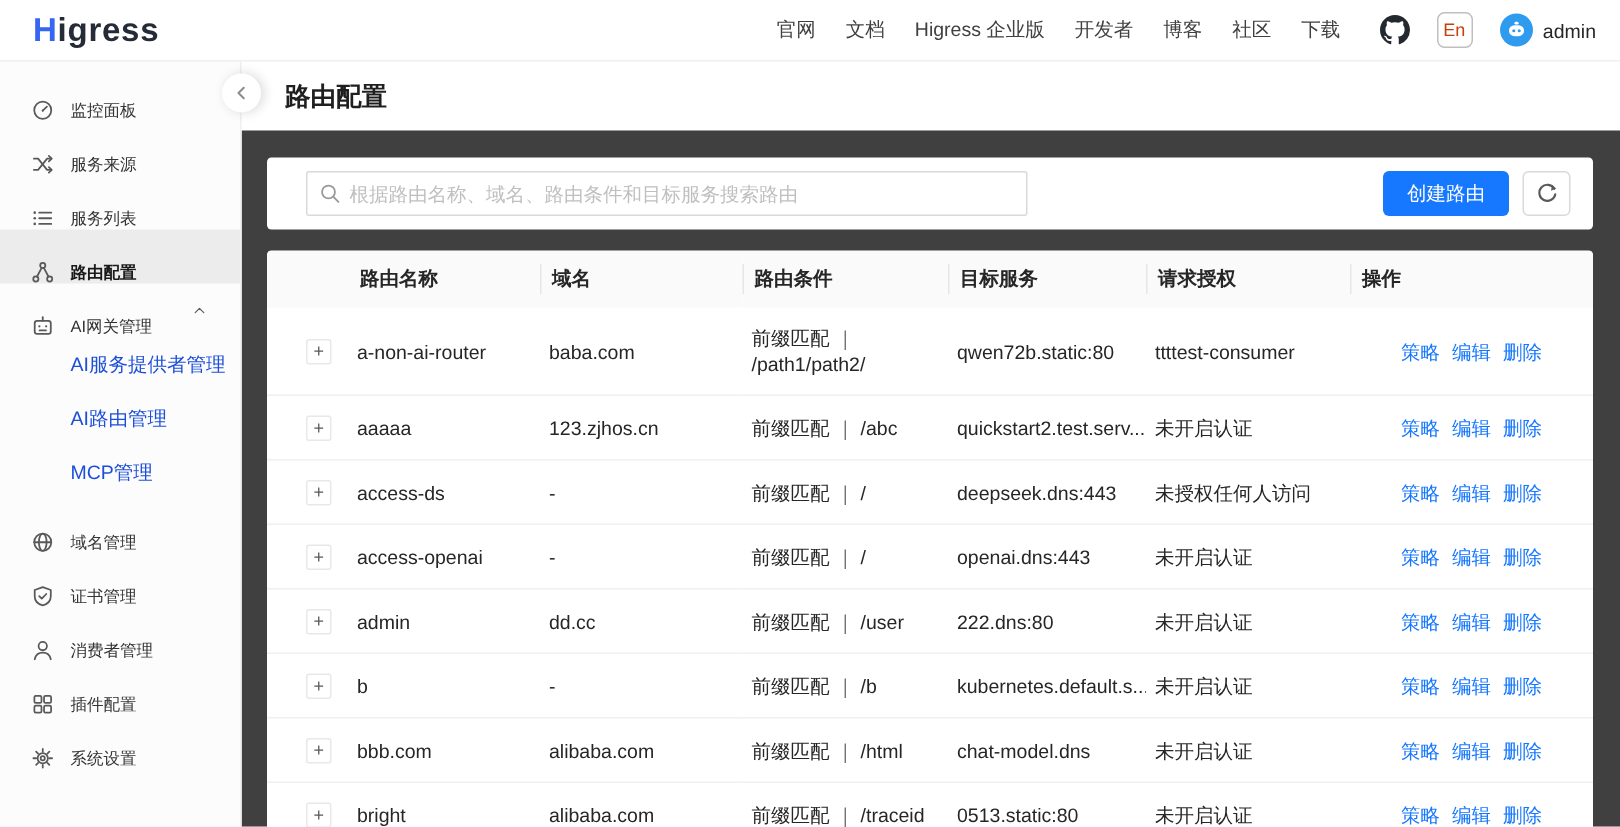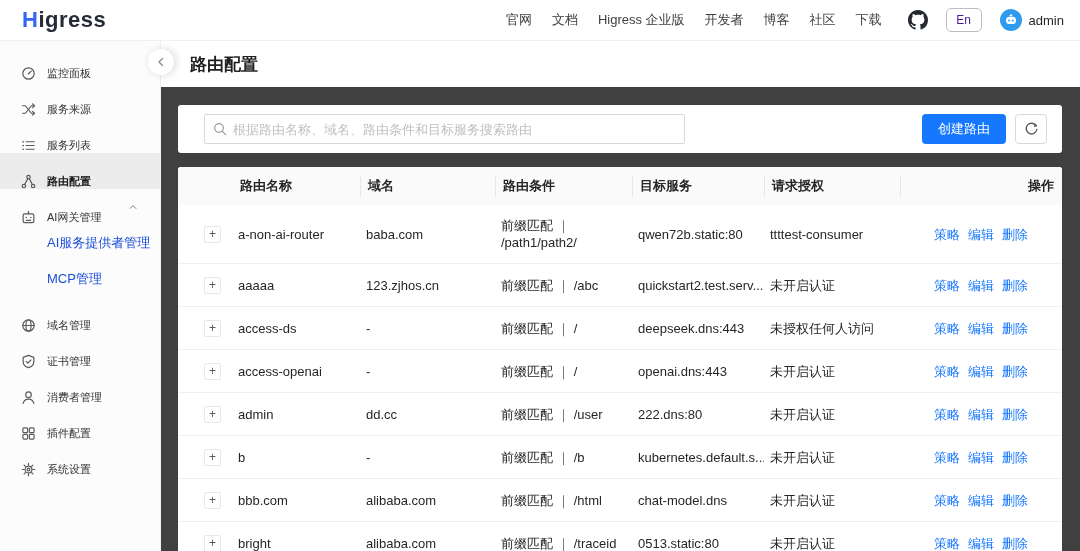--- a/index.html
+++ b/index.html
@@ -10,22 +10,22 @@
   .topbar { position:absolute; top:0; left:0; width:1080px; height:41px;
     background:#fff; border-bottom:1px solid #f0f0f0; display:flex;
     align-items:center; padding:0 16px 0 22px; z-index:30; }
   .logo { font-size:22px; font-weight:700; letter-spacing:.5px; display:flex; align-items:baseline; }
   .logo-h { color:#3566f2; }
   .logo-rest { color:#252b37; }
   .topnav { margin-left:auto; display:flex; align-items:center; gap:20px; }
   .nav-link { font-size:13px; color:#404040; cursor:pointer; white-space:nowrap; }
   .top-right { display:flex; align-items:center; gap:18px; margin-left:26px; }
   .gh { display:flex; align-items:center; cursor:pointer; }
-  .lang { width:36px; height:24px; border:1px solid #bfbfbf; border-radius:5px;
-    font-size:12px; color:#4c1d95; display:flex; align-items:center; justify-content:center; cursor:pointer; }
+  .lang { width:24px; height:24px; border:1px solid #bfbfbf; border-radius:5px;
+    font-size:12px; color:#c2410c; display:flex; align-items:center; justify-content:center; cursor:pointer; }
   .user { display:flex; align-items:center; gap:7px; cursor:pointer; }
   .avatar { width:22px; height:22px; border-radius:50%; background:#2f9bef;
     display:flex; align-items:center; justify-content:center; overflow:hidden; }
   .username { font-size:13px; color:#262626; }
 
   
   .sidebar { position:absolute; top:41px; left:0; width:161px; height:510px;
     background:#fcfcfc; border-right:1px solid #f0f0f0; padding-top:4px; z-index:10; }
   .side-item { height:36px; display:flex; align-items:flex-end; gap:11px;
     padding-left:21px; padding-right:20px; font-size:11px; color:#333;
@@ -58,21 +58,21 @@
   .btn-primary { height:30px; padding:0 16px; background:#1677ff; color:#fff;
     font-size:13px; border:none; border-radius:4px; cursor:pointer;
     font-family:"Liberation Sans","DejaVu Sans",sans-serif; }
   .btn-icon { width:32px; height:30px; background:#fff; border:1px solid #d9d9d9;
     border-radius:4px; display:flex; align-items:center; justify-content:center; cursor:pointer; }
 
   .table-card { margin-top:14px; height:400px; overflow:hidden; }
   table { width:100%; border-collapse:collapse; table-layout:fixed; font-size:13px; }
   thead th { background:#fafafa; height:38px; text-align:left; font-weight:700;
     color:#262626; padding:0 8px; position:relative; }
-  thead th.c-actions { text-align:right; }
+  thead th.c-actions { text-align:left; }
   thead th.divider::before { content:""; position:absolute; left:0; top:9px;
     width:1px; height:20px; background:#e6e6e6; }
   tbody td { border-bottom:1px solid #f0f0f0; padding:12px 6px; color:#262626;
     vertical-align:middle; line-height:17px; }
   td.c-target, td.c-name, td.c-domain, td.c-auth { white-space:nowrap; overflow:hidden;margin-left:44px; }
   td.c-actions { text-align:center; white-space:nowrap; }
   .expand-btn { display:inline-block; width:17px; height:17px; border:1px solid #e8e8e8;
     border-radius:2px; background:#fff; color:#595959; font-size:12px; line-height:15px;
     text-align:center; cursor:pointer; margin-left:20px; }
   .act-link { color:#1677ff; margin:0 4px; cursor:pointer; text-decoration:none; }
@@ -170,20 +170,21 @@
           <circle cx="9.1" cy="7" r="0.7" fill="#595959"></circle>
           <path d="M5 9.6h4" fill="none" stroke="#595959" stroke-width="1.1" stroke-linecap="round" stroke-linejoin="round"></path>
         </svg>
       </span>
       <span>AI网关管理</span>
       <span class="chev"><svg width="10" height="10" viewBox="0 0 14 14">
           <path d="M3 9 7 5l4 4" fill="none" stroke="#595959" stroke-width="1.1" stroke-linecap="round" stroke-linejoin="round"></path>
         </svg></span>
     </div>
     <div class="side-sub">AI服务提供者管理</div>
+    <div class="side-sub">AI路由管理</div>
     <div class="side-sub">MCP管理</div>
     <div class="side-item">
       <span class="icn">
         <svg width="15" height="15" viewBox="0 0 14 14">
           <circle cx="7" cy="7" r="5.3" fill="none" stroke="#595959" stroke-width="1.1" stroke-linecap="round" stroke-linejoin="round"></circle>
           <ellipse cx="7" cy="7" rx="2.4" ry="5.3" fill="none" stroke="#595959" stroke-width="1.1" stroke-linecap="round" stroke-linejoin="round"></ellipse>
           <path d="M1.7 7h10.6" fill="none" stroke="#595959" stroke-width="1.1" stroke-linecap="round" stroke-linejoin="round"></path>
         </svg>
       </span>
       <span>域名管理</span>

